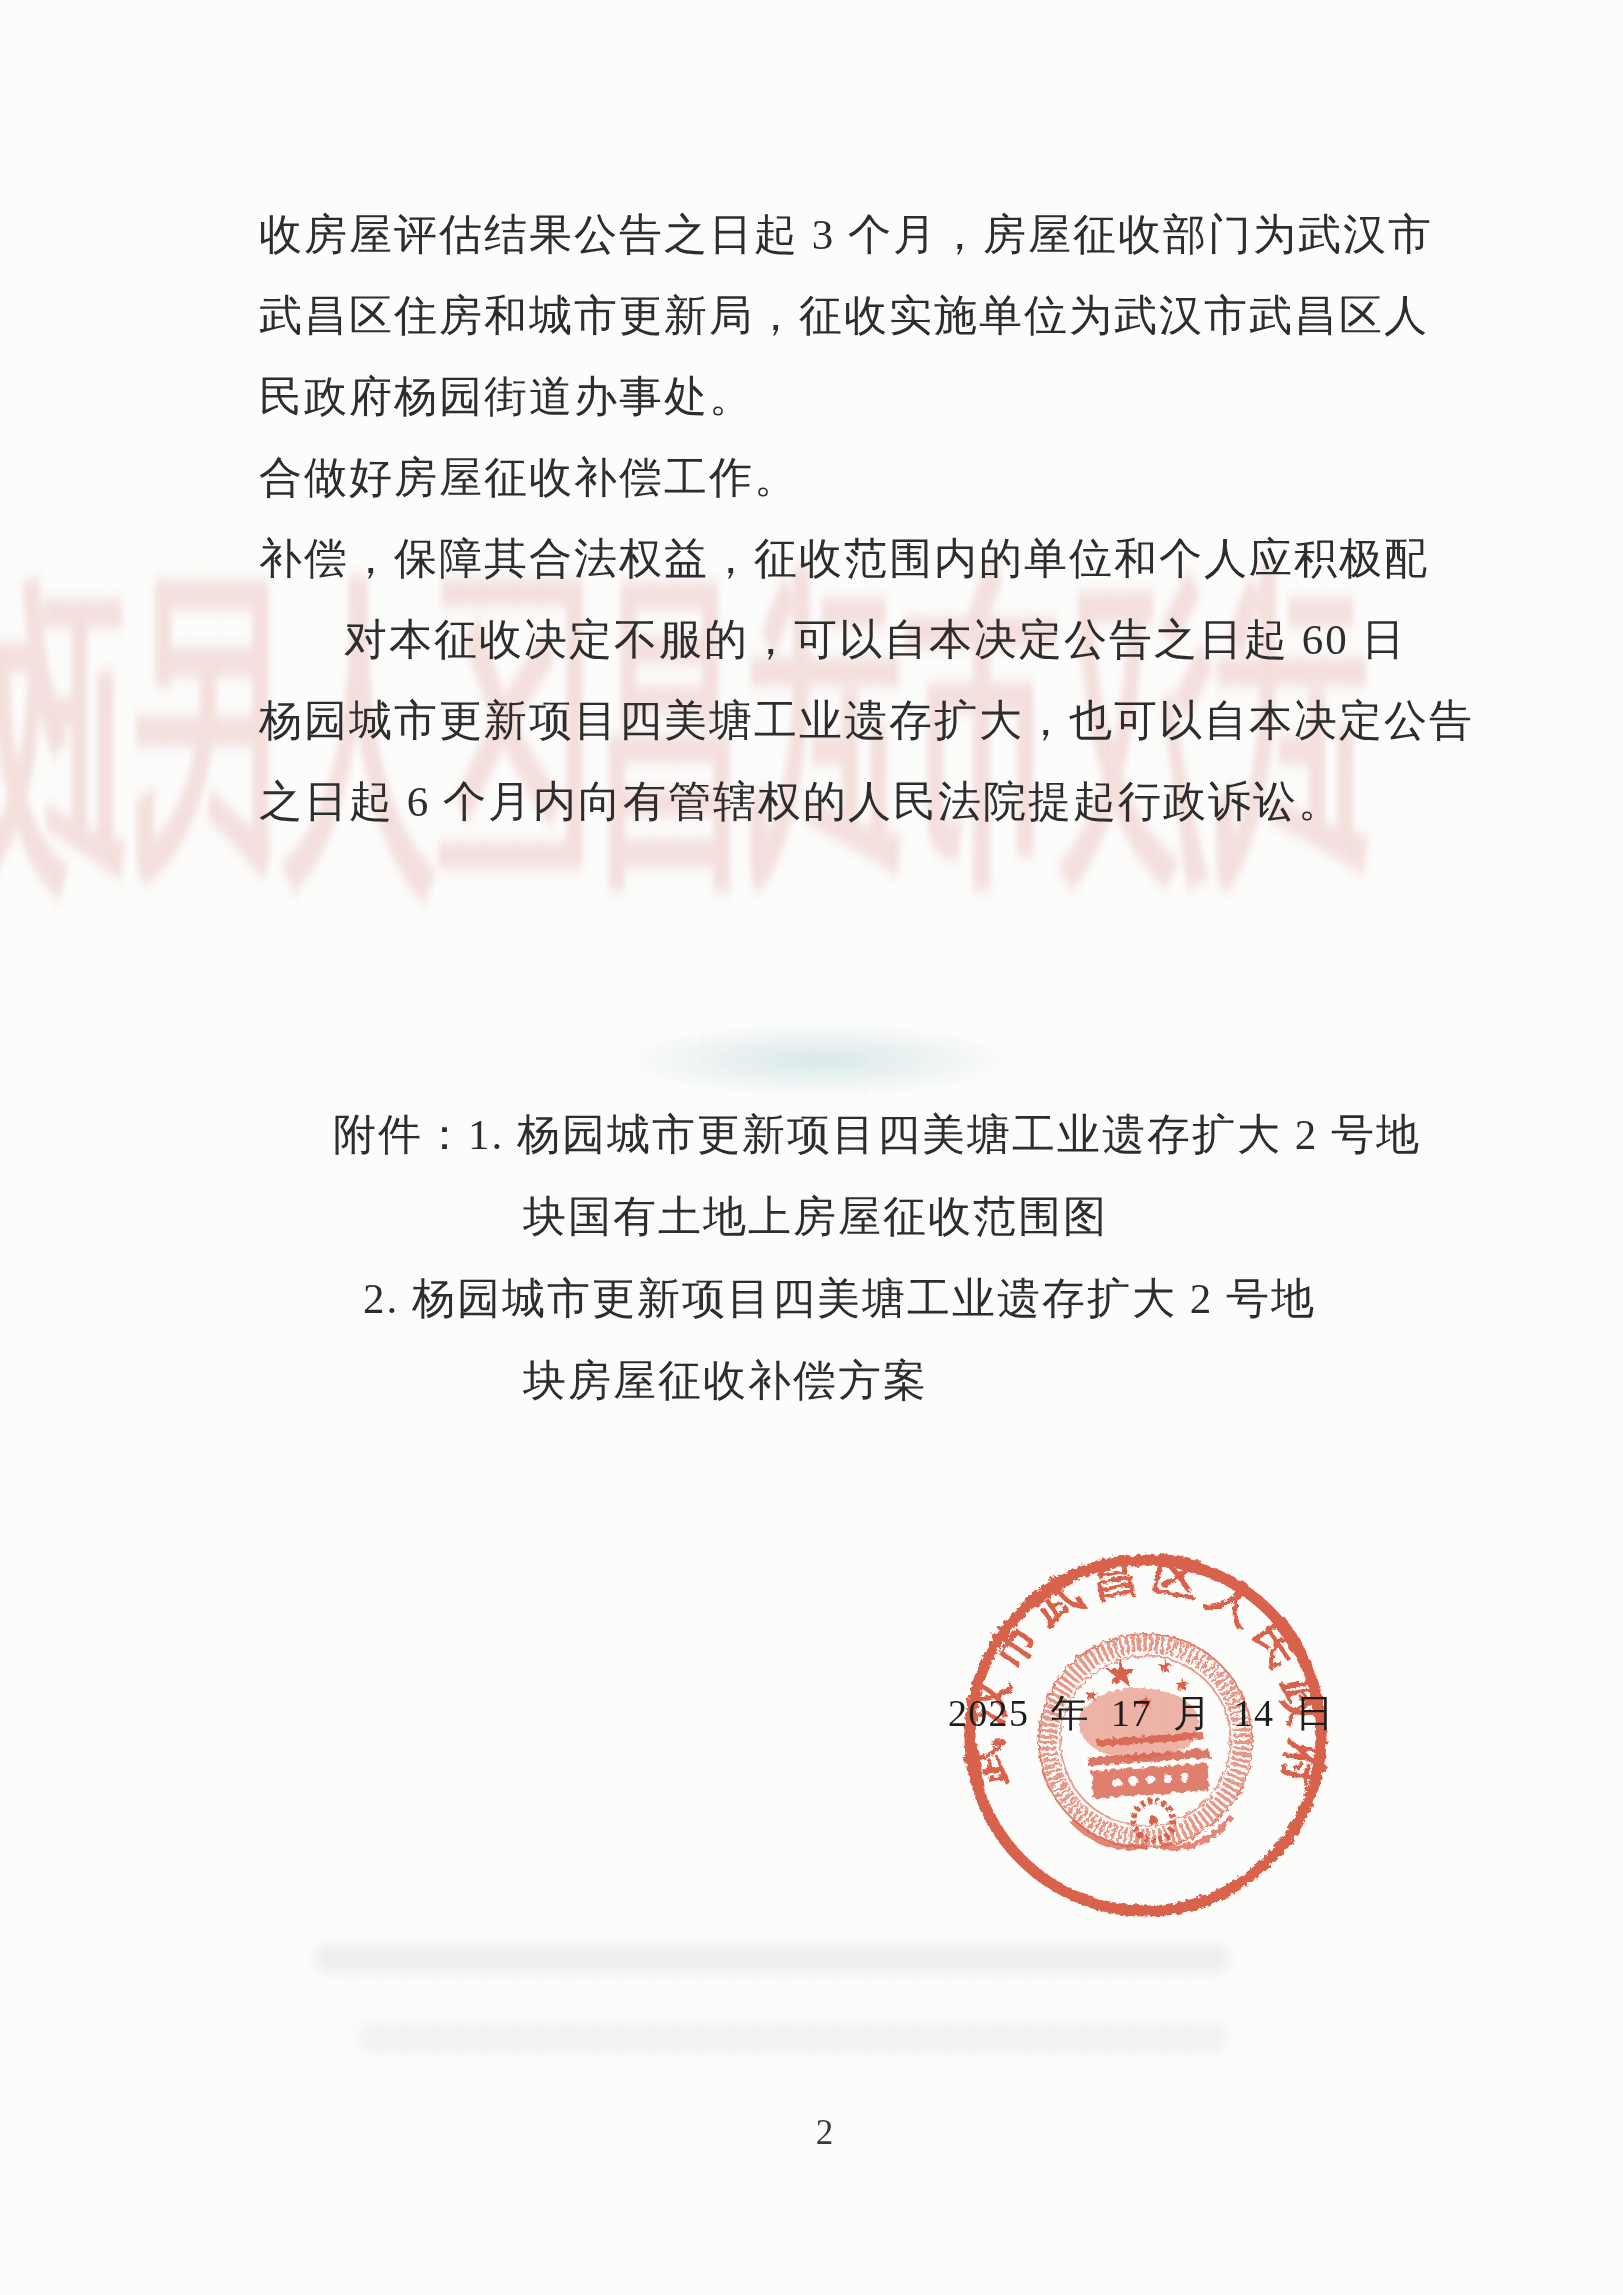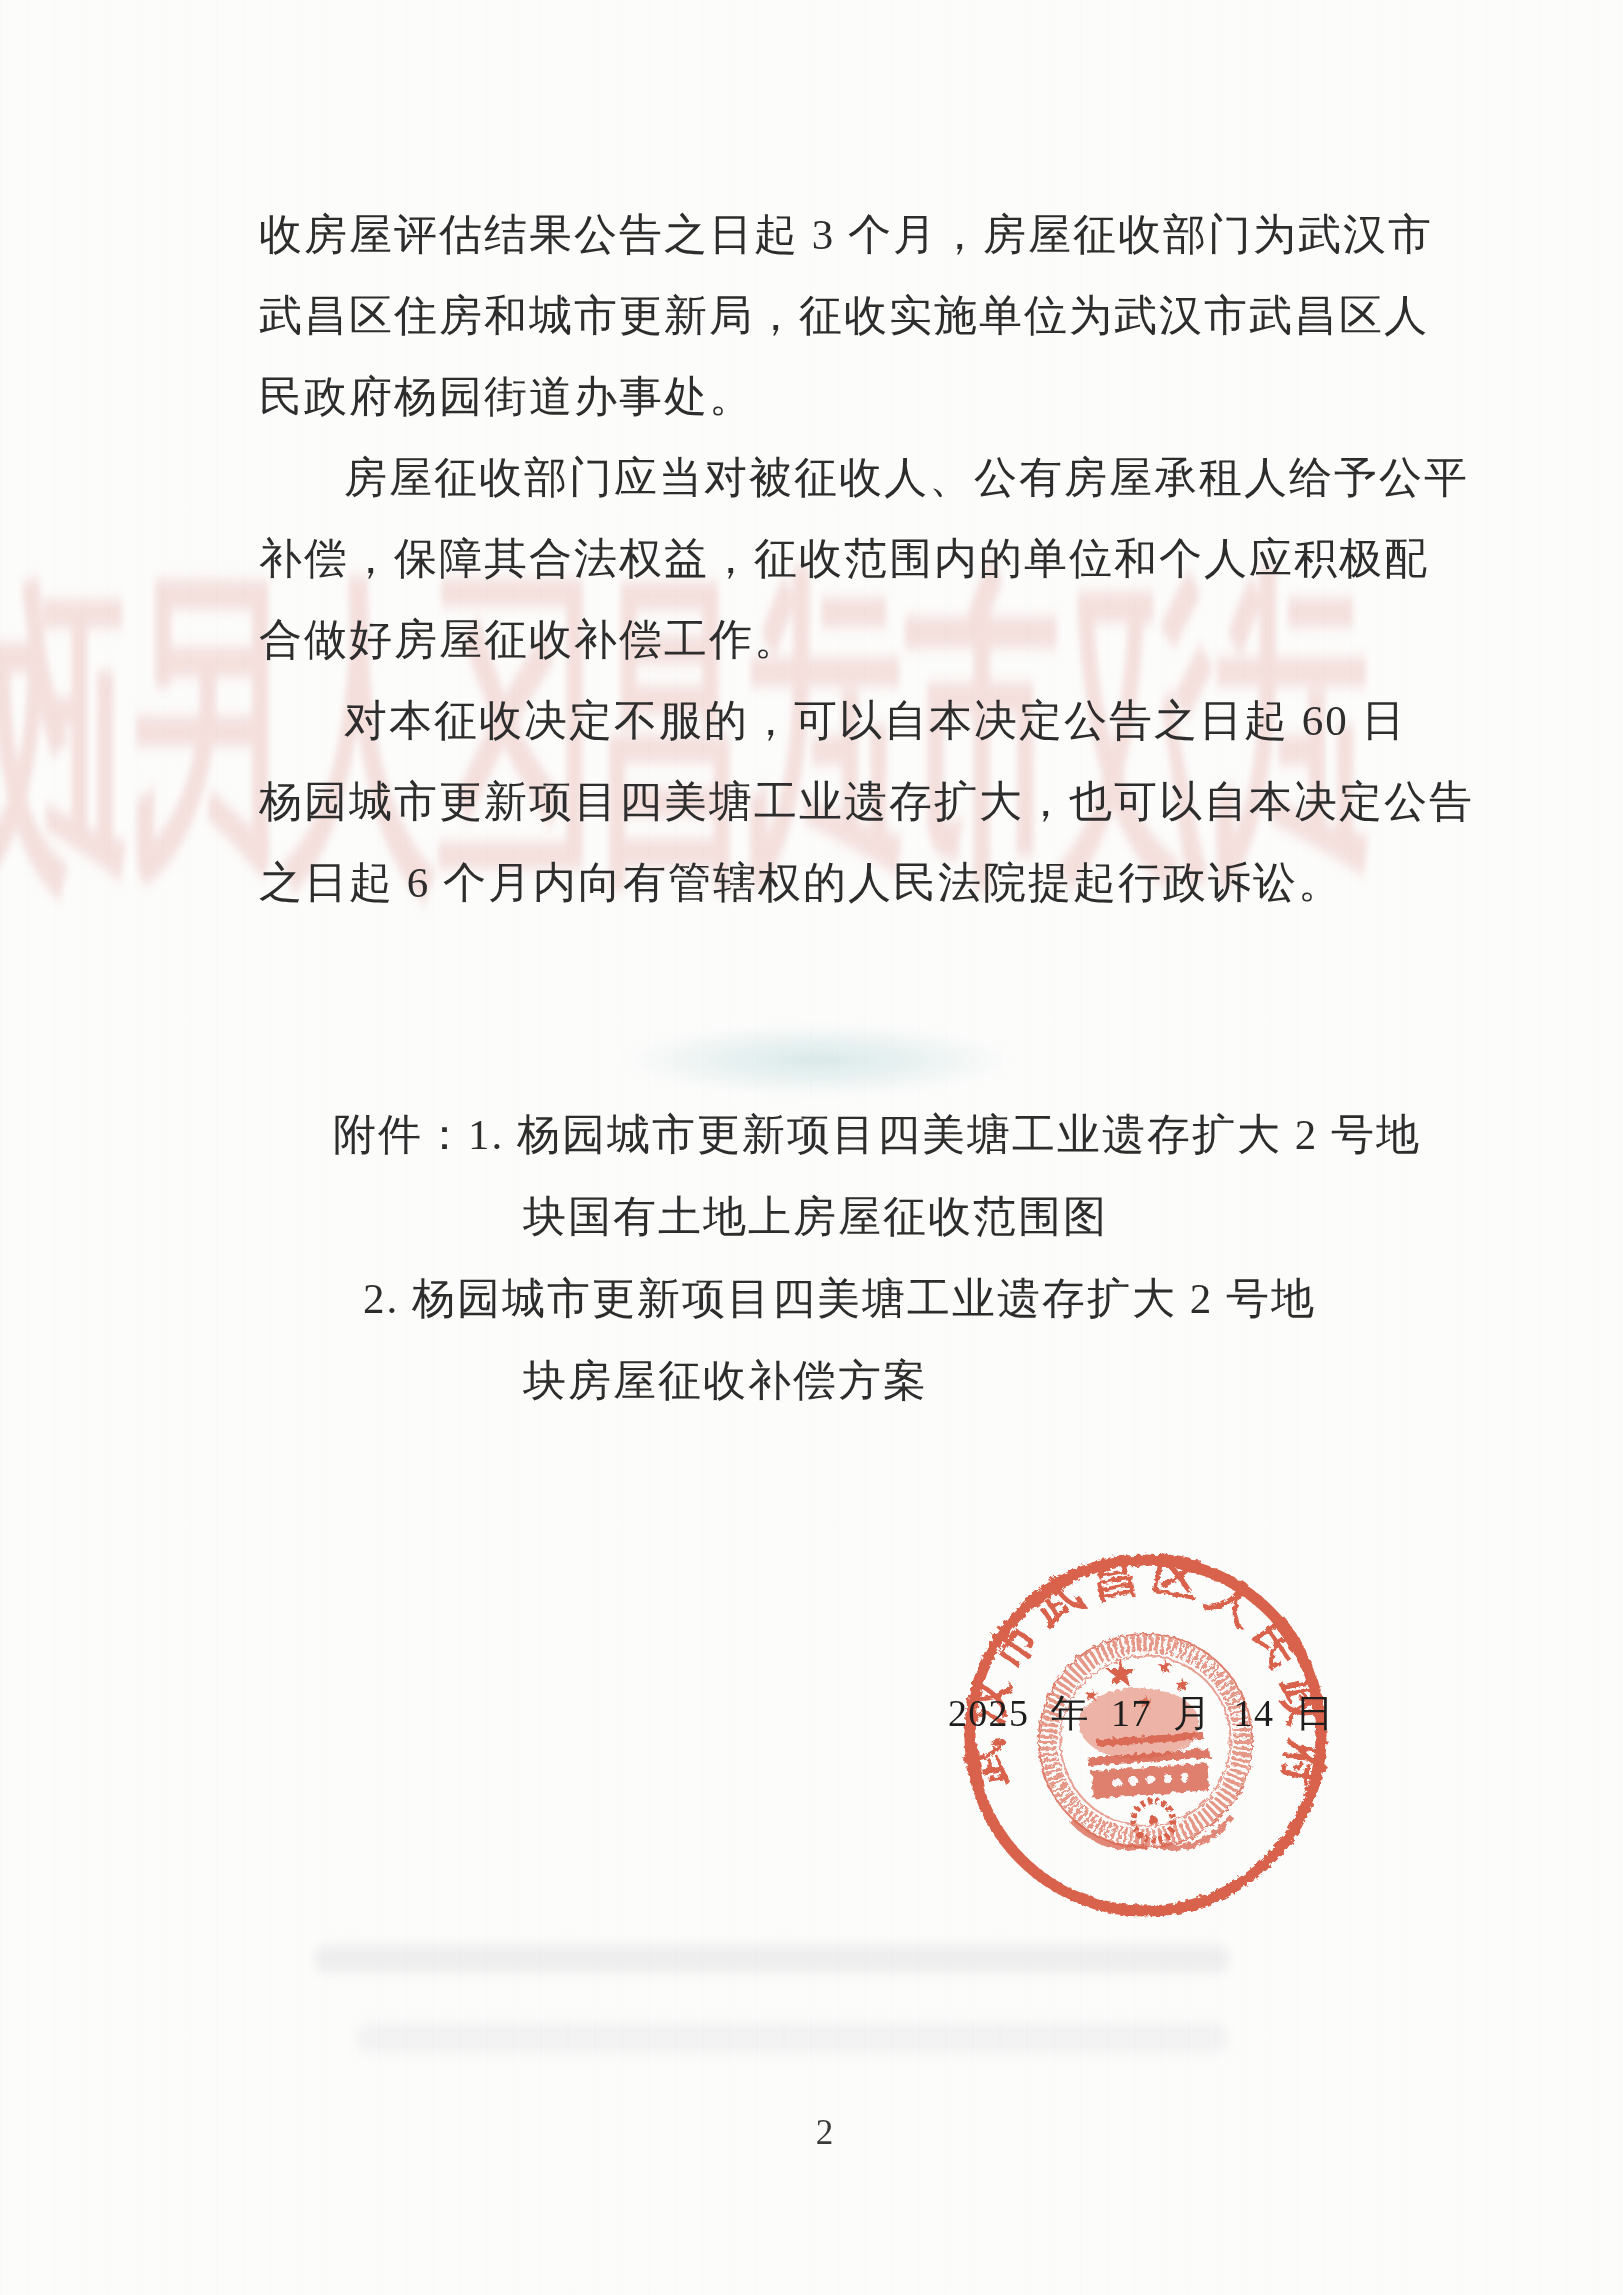--- a/index.html
+++ b/index.html
@@ -77,23 +77,22 @@
   <div class="watermark">武汉市武昌区人民政府</div>
   <div class="smudge-cyan"></div>
   <div class="band band1"></div>
   <div class="band band2"></div>
 
   <div class="body-text">
 
   <div class="line">收房屋评估结果公告之日起 3 个月，房屋征收部门为武汉市</div>
       <div class="line">武昌区住房和城市更新局，征收实施单位为武汉市武昌区人</div>
       <div class="line">民政府杨园街道办事处。</div>
-      <div class="line indent">房屋征收部门应当对被征收人、公有房屋承租人给予公平</div>
+      <div class="line">合做好房屋征收补偿工作。</div>
       <div class="line">补偿，保障其合法权益，征收范围内的单位和个人应积极配</div>
-      <div class="line">合做好房屋征收补偿工作。</div>
       <div class="line indent">对本征收决定不服的，可以自本决定公告之日起 60 日</div>
       <div class="line">杨园城市更新项目四美塘工业遗存扩大，也可以自本决定公告</div>
       <div class="line">之日起 6 个月内向有管辖权的人民法院提起行政诉讼。</div>
     </div>
 
   <div class="attachment">
 
   <div class="line att-a">附件：1. 杨园城市更新项目四美塘工业遗存扩大 2 号地</div>
       <div class="line att-b">块国有土地上房屋征收范围图</div>
       <div class="line att-c">2. 杨园城市更新项目四美塘工业遗存扩大 2 号地</div>

